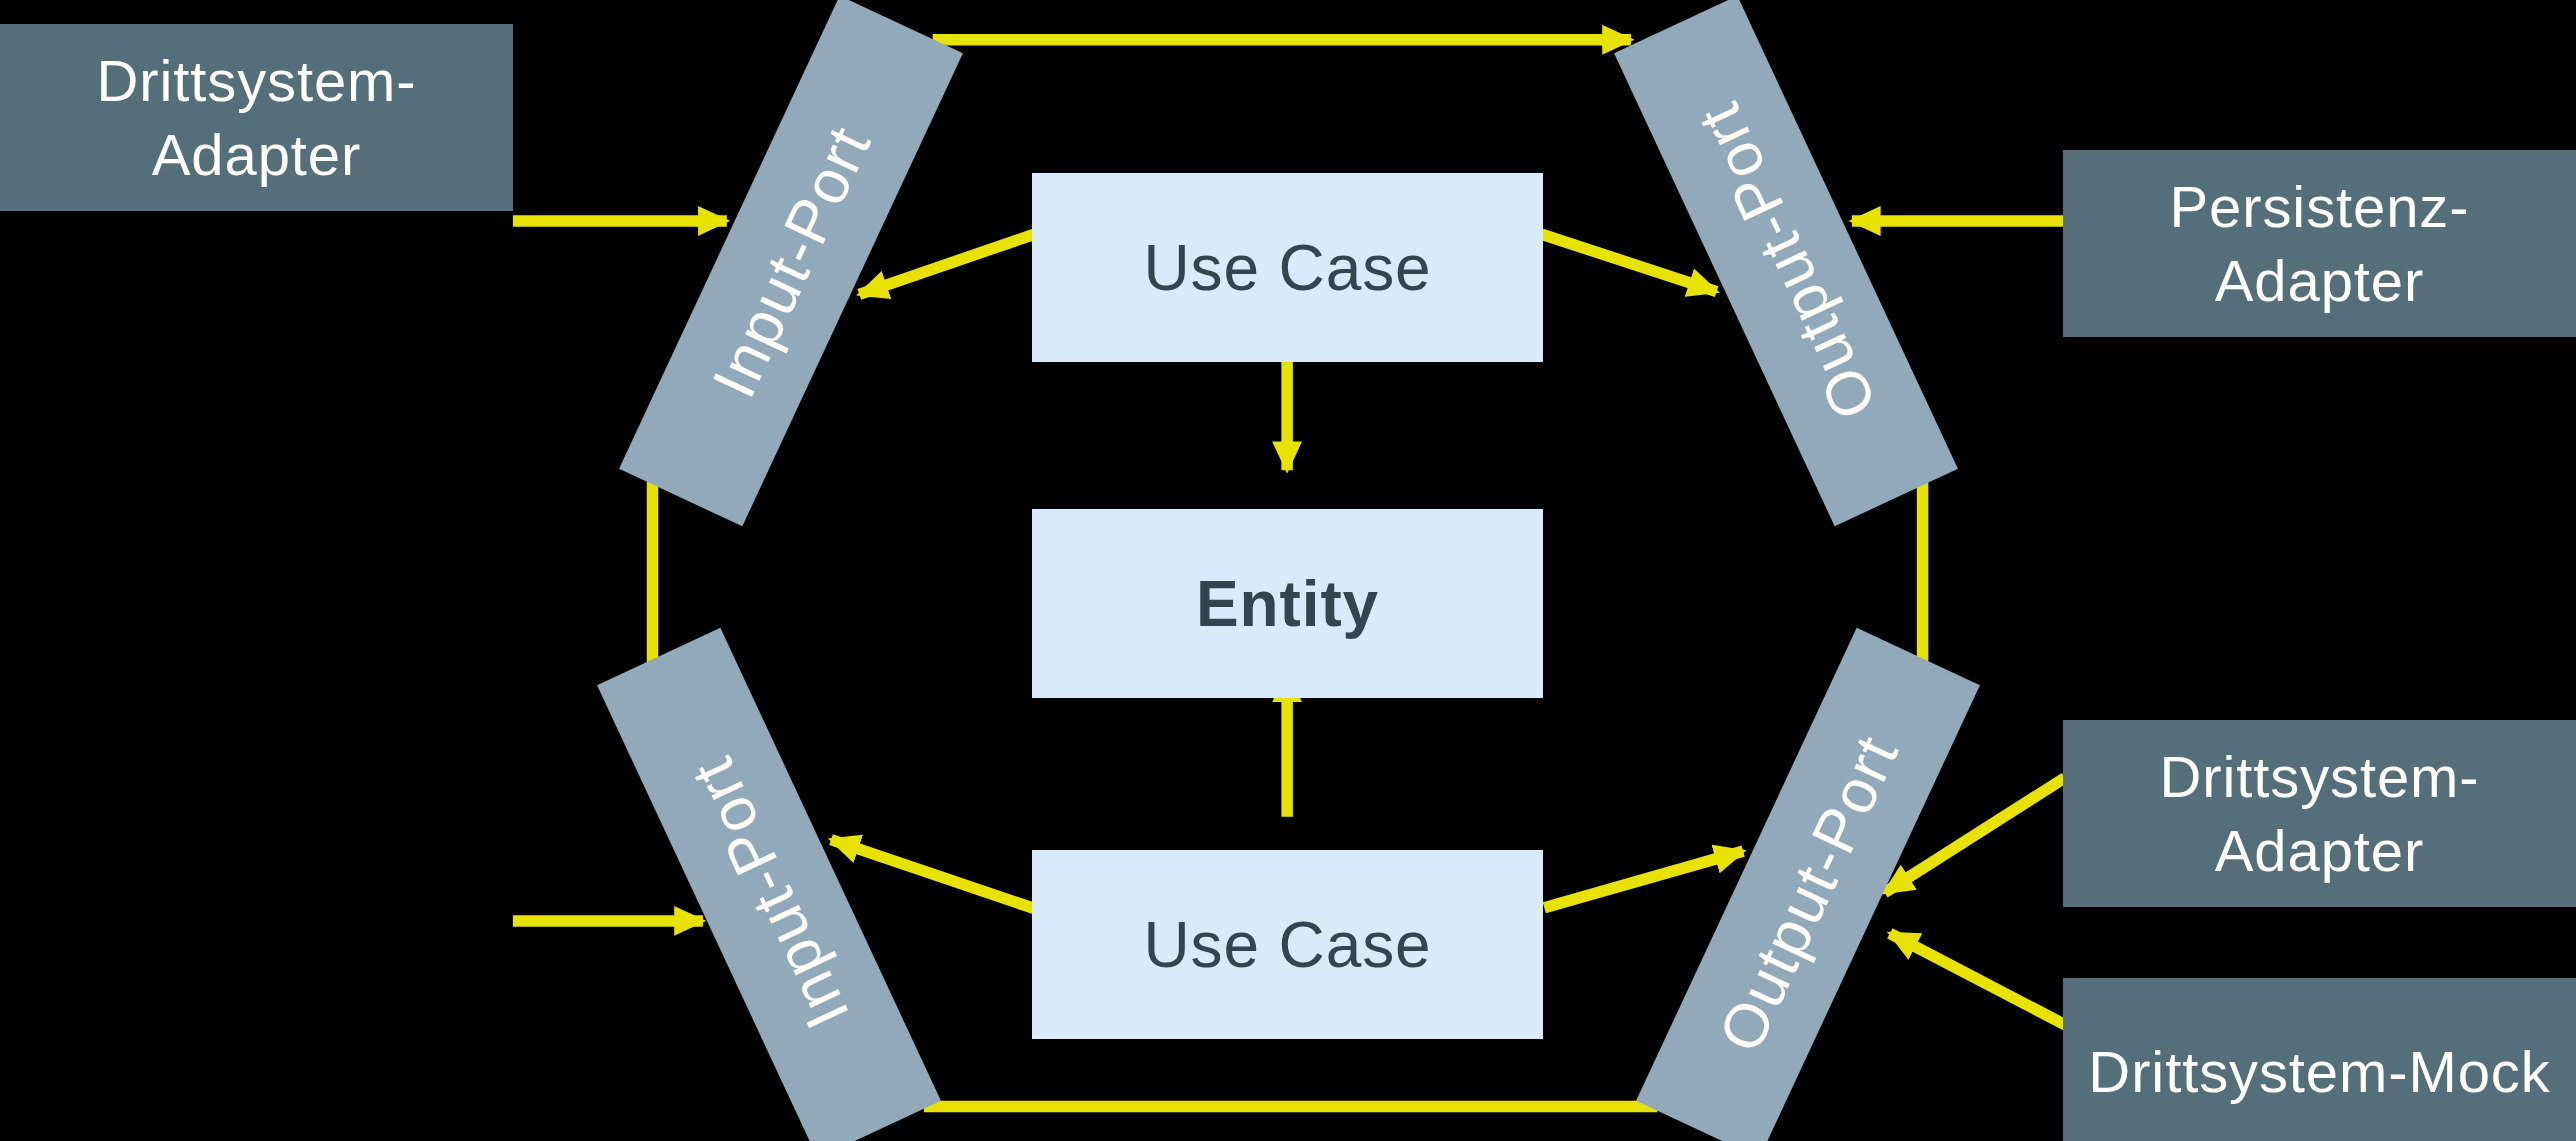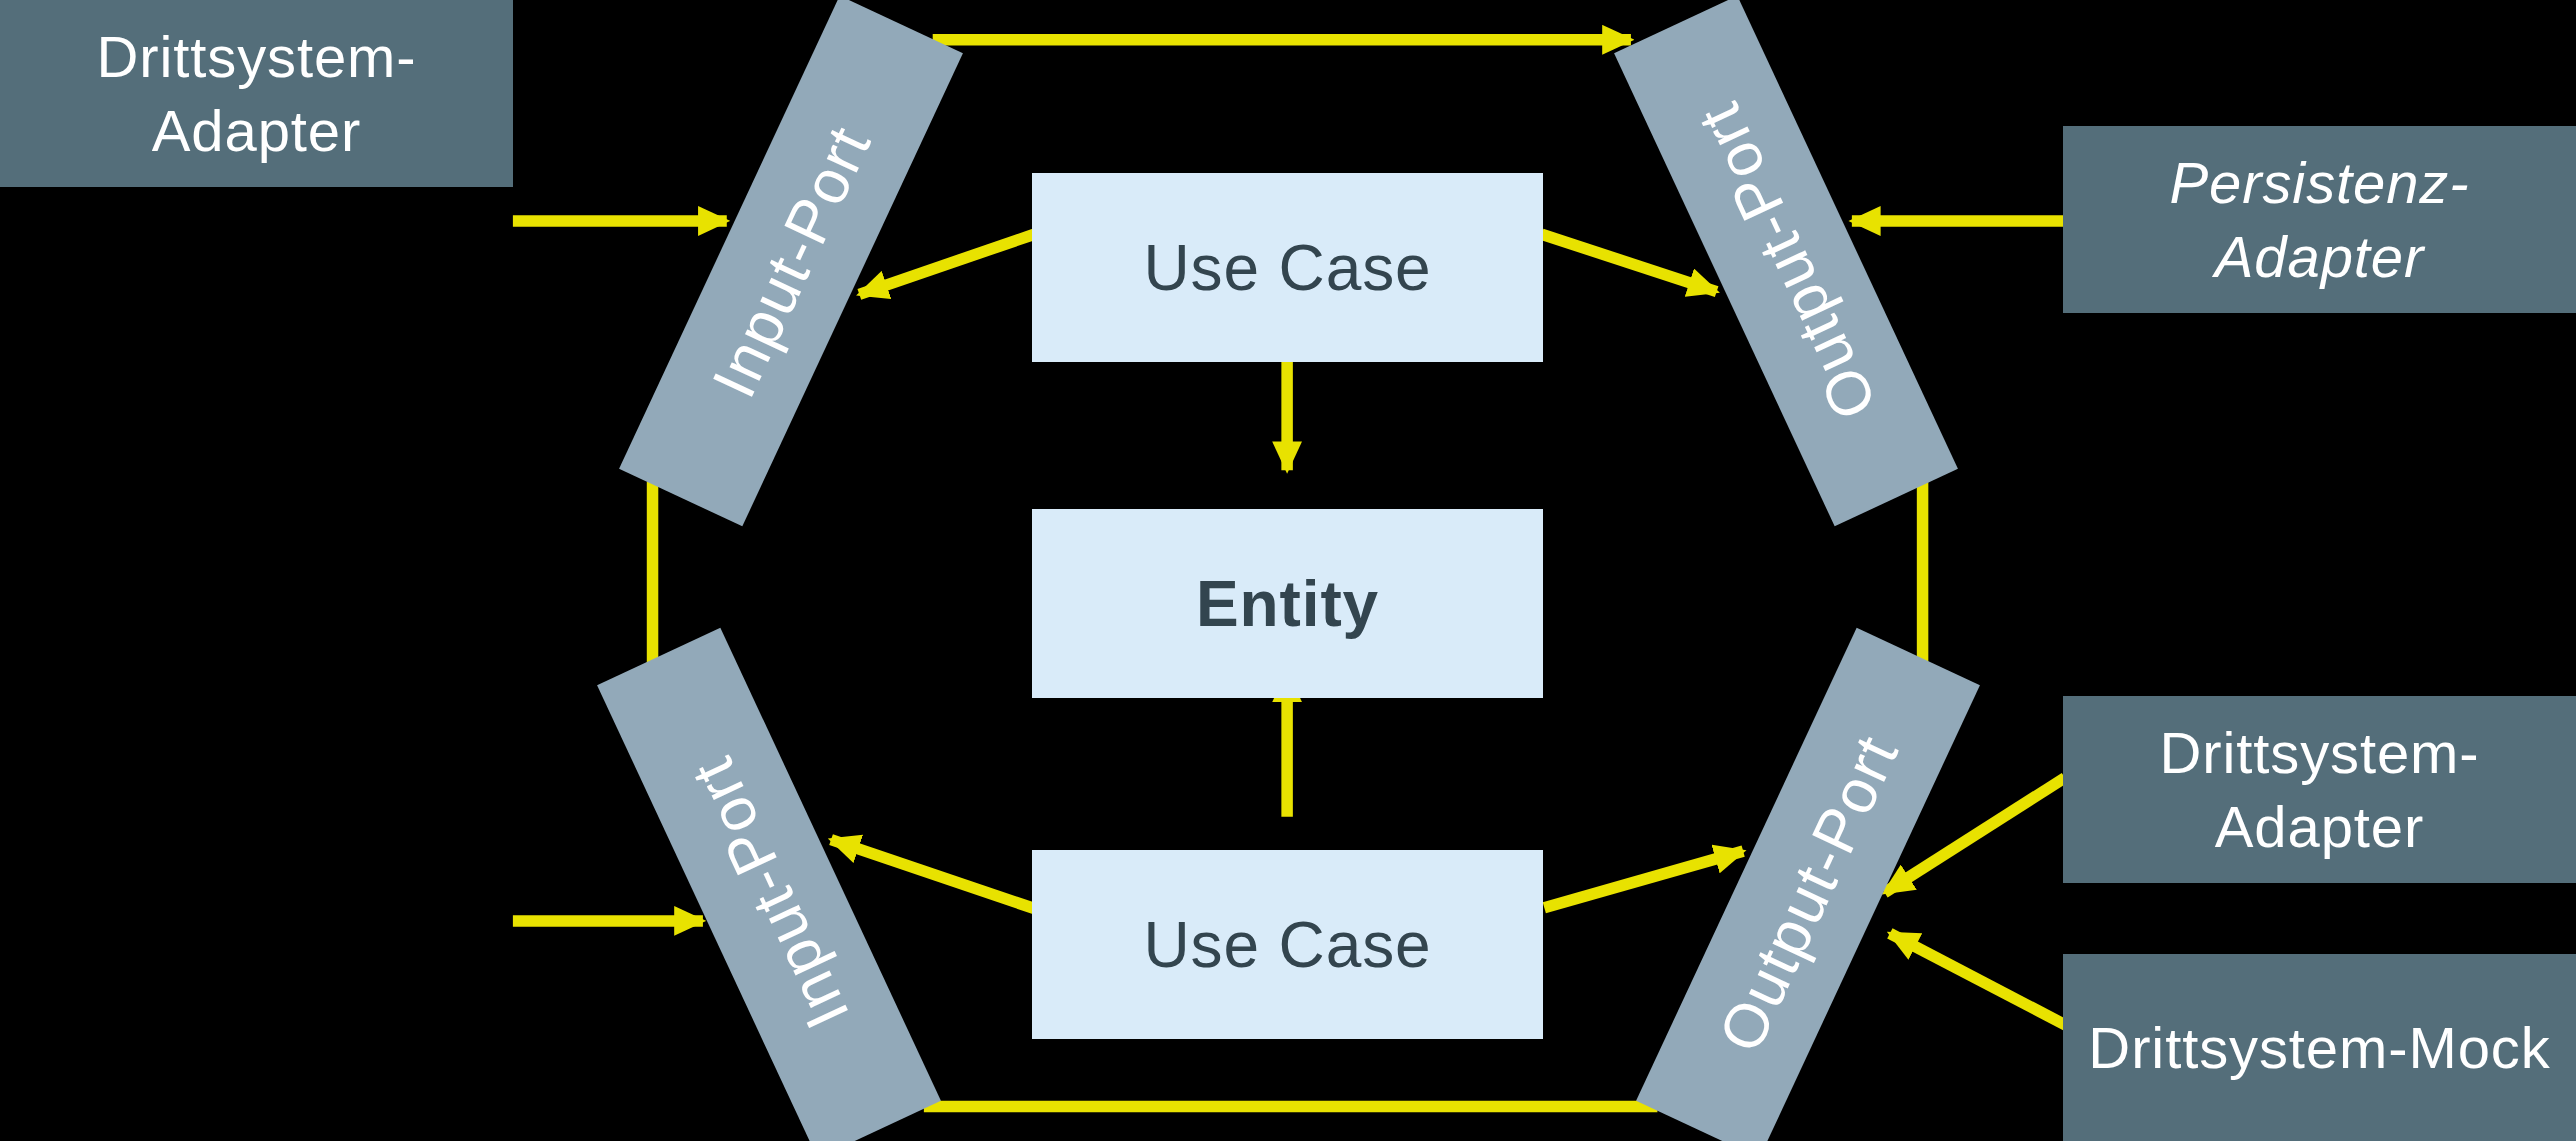--- a/index.html
+++ b/index.html
@@ -24,20 +24,21 @@
     display:flex;align-items:center;justify-content:center;
     text-align:center;
     box-sizing:border-box;
   }
   .adapter{
     background:var(--adapter);
     color:var(--label);
     font-size:58px;font-weight:300;line-height:74px;
     white-space:pre-line;
     letter-spacing:0.9px;
+    margin-top:24px;
   }
   .core{
     background:var(--core);
     color:var(--core-text);
     font-size:64px;font-weight:300;
     letter-spacing:0.9px;
     margin-top:33px;
   }
   .port{
     background:var(--port);
@@ -47,21 +48,21 @@
   .port-label{
     writing-mode:vertical-rl;
     transform:rotate(180deg);
     font-size:62px;font-weight:300;
     letter-spacing:1.8px;
     color:var(--label);
   }
   
   #web-adapter            {left:0;      top:143; width:513px; height:187px;}
   #drittsystem-adapter-l  {left:0;      top:935; width:513px; height:187px;}
-  #persistenz-adapter     {left:2063px; top:126px; width:513px; height:187px;font-style:italic;}
+  #persistenz-adapter     {left:2063px; top:126px; width:513px; height:187px;}
   #drittsystem-adapter-r  {left:2063px; top:696px; width:513px; height:187px;}
   #drittsystem-mock       {left:2063px; top:954px; width:513px; height:187px;text-align:center;}
   #use-case-top           {left:1032px; top:140px; width:511px; height:189px;}
   #entity                 {left:1032px; top:476px; width:511px; height:189px;font-weight:bold;}
   #use-case-bottom        {left:1032px; top:817px; width:511px; height:189px;}
   #input-port-top         {left:723px;  top:0px;   transform:rotate(25deg);}
   #input-port-bottom      {left:701px;  top:632px; transform:rotate(-25deg);}
   #output-port-top        {left:1718px; top:0px;   transform:rotate(-25deg);}
   #output-port-bottom     {left:1740px; top:632px; transform:rotate(25deg);}
   #edges{position:absolute;left:0;top:0;}

